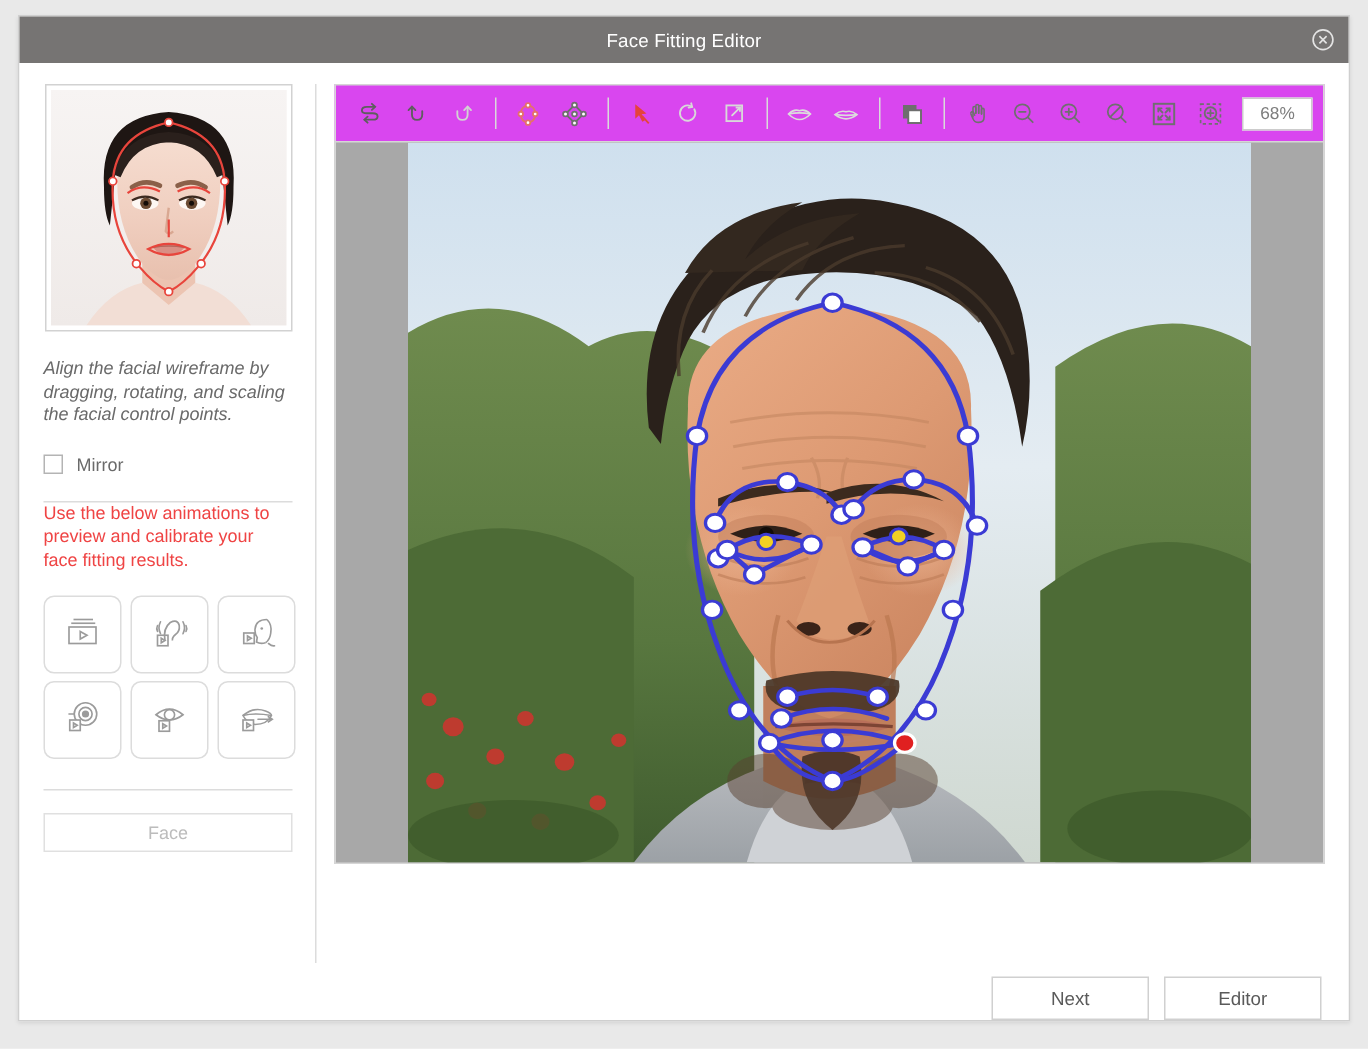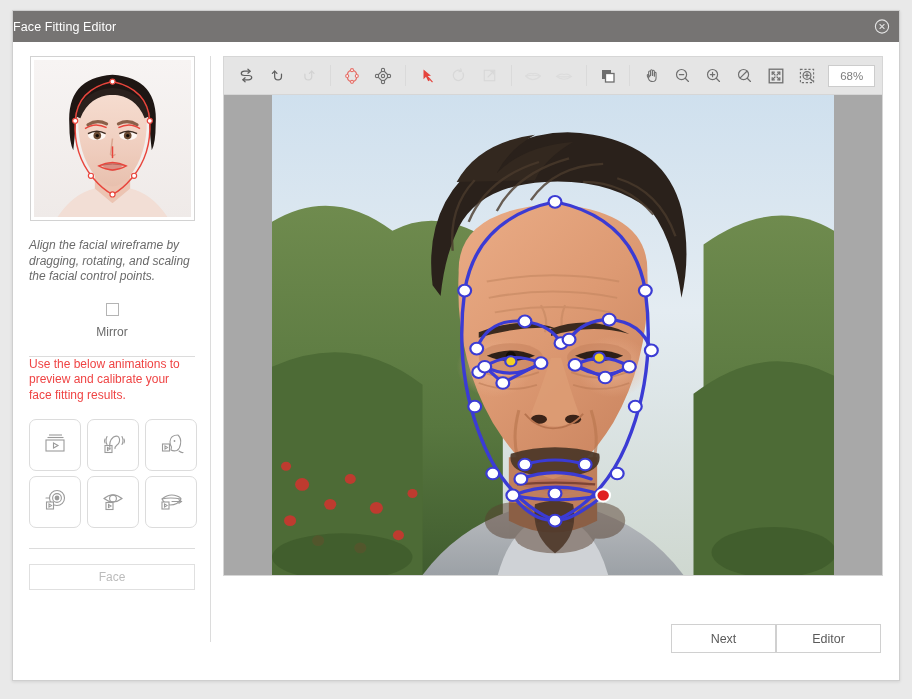--- a/index.html
+++ b/index.html
@@ -32,21 +32,21 @@
     flex-direction: column;
     box-shadow: 0 1px 3px rgba(0,0,0,0.10);
   }
 
   .titlebar {
     position: relative;
     height: 31px;
     background: #767473;
     display: flex;
     align-items: center;
-    justify-content: flex-start;
+    justify-content: center;
     flex: 0 0 31px;
   }
   .titlebar-text {
     color: #ffffff;
     font-size: 12.5px;
     letter-spacing: 0.1px;
   }
   .close-btn {
     position: absolute;
     right: 9px;
@@ -108,21 +108,20 @@
     color: #6a6a6a;
     font-style: italic;
   }
 
   .mirror-row {
     margin-top: 18px;
     display: flex;
     align-items: center;
     gap: 9px;
     cursor: pointer;
-    flex-direction: column;
   }
   .checkbox {
     width: 13px;
     height: 13px;
     border: 1px solid #b4b4b4;
     background: #fff;
     flex: 0 0 13px;
   }
   .mirror-label { font-size: 12px; color: #6a6a6a; }
 
@@ -183,21 +182,21 @@
     display: flex;
     flex-direction: column;
     min-width: 0;
   }
 
   .toolbar {
     height: 38px;
     flex: 0 0 38px;
     border: 1px solid #d6d6d6;
     border-bottom: none;
-    background: #e5e5e5;
+    background: #d946ef;
     display: flex;
     align-items: center;
     padding: 0 7px;
     gap: 0px;
   }
   .tool {
     width: 31px;
     height: 30px;
     display: flex;
     align-items: center;
@@ -247,23 +246,23 @@
     position: absolute;
     inset: 0;
     width: 100%;
     height: 100%;
   }
 
   .footer {
     height: 56px;
     flex: 0 0 56px;
     display: flex;
-    align-items: flex-start;
+    align-items: flex-end;
     justify-content: flex-end;
-    gap: 0;
+    gap: 10px;
     padding-right: 2px;
     margin-top: 48px;
   }
   .fbtn {
     width: 105px;
     height: 29px;
     border: 1px solid #d0d0d0;
     background: #ffffff;
     font-size: 12.5px;
     color: #5a5a5a;

